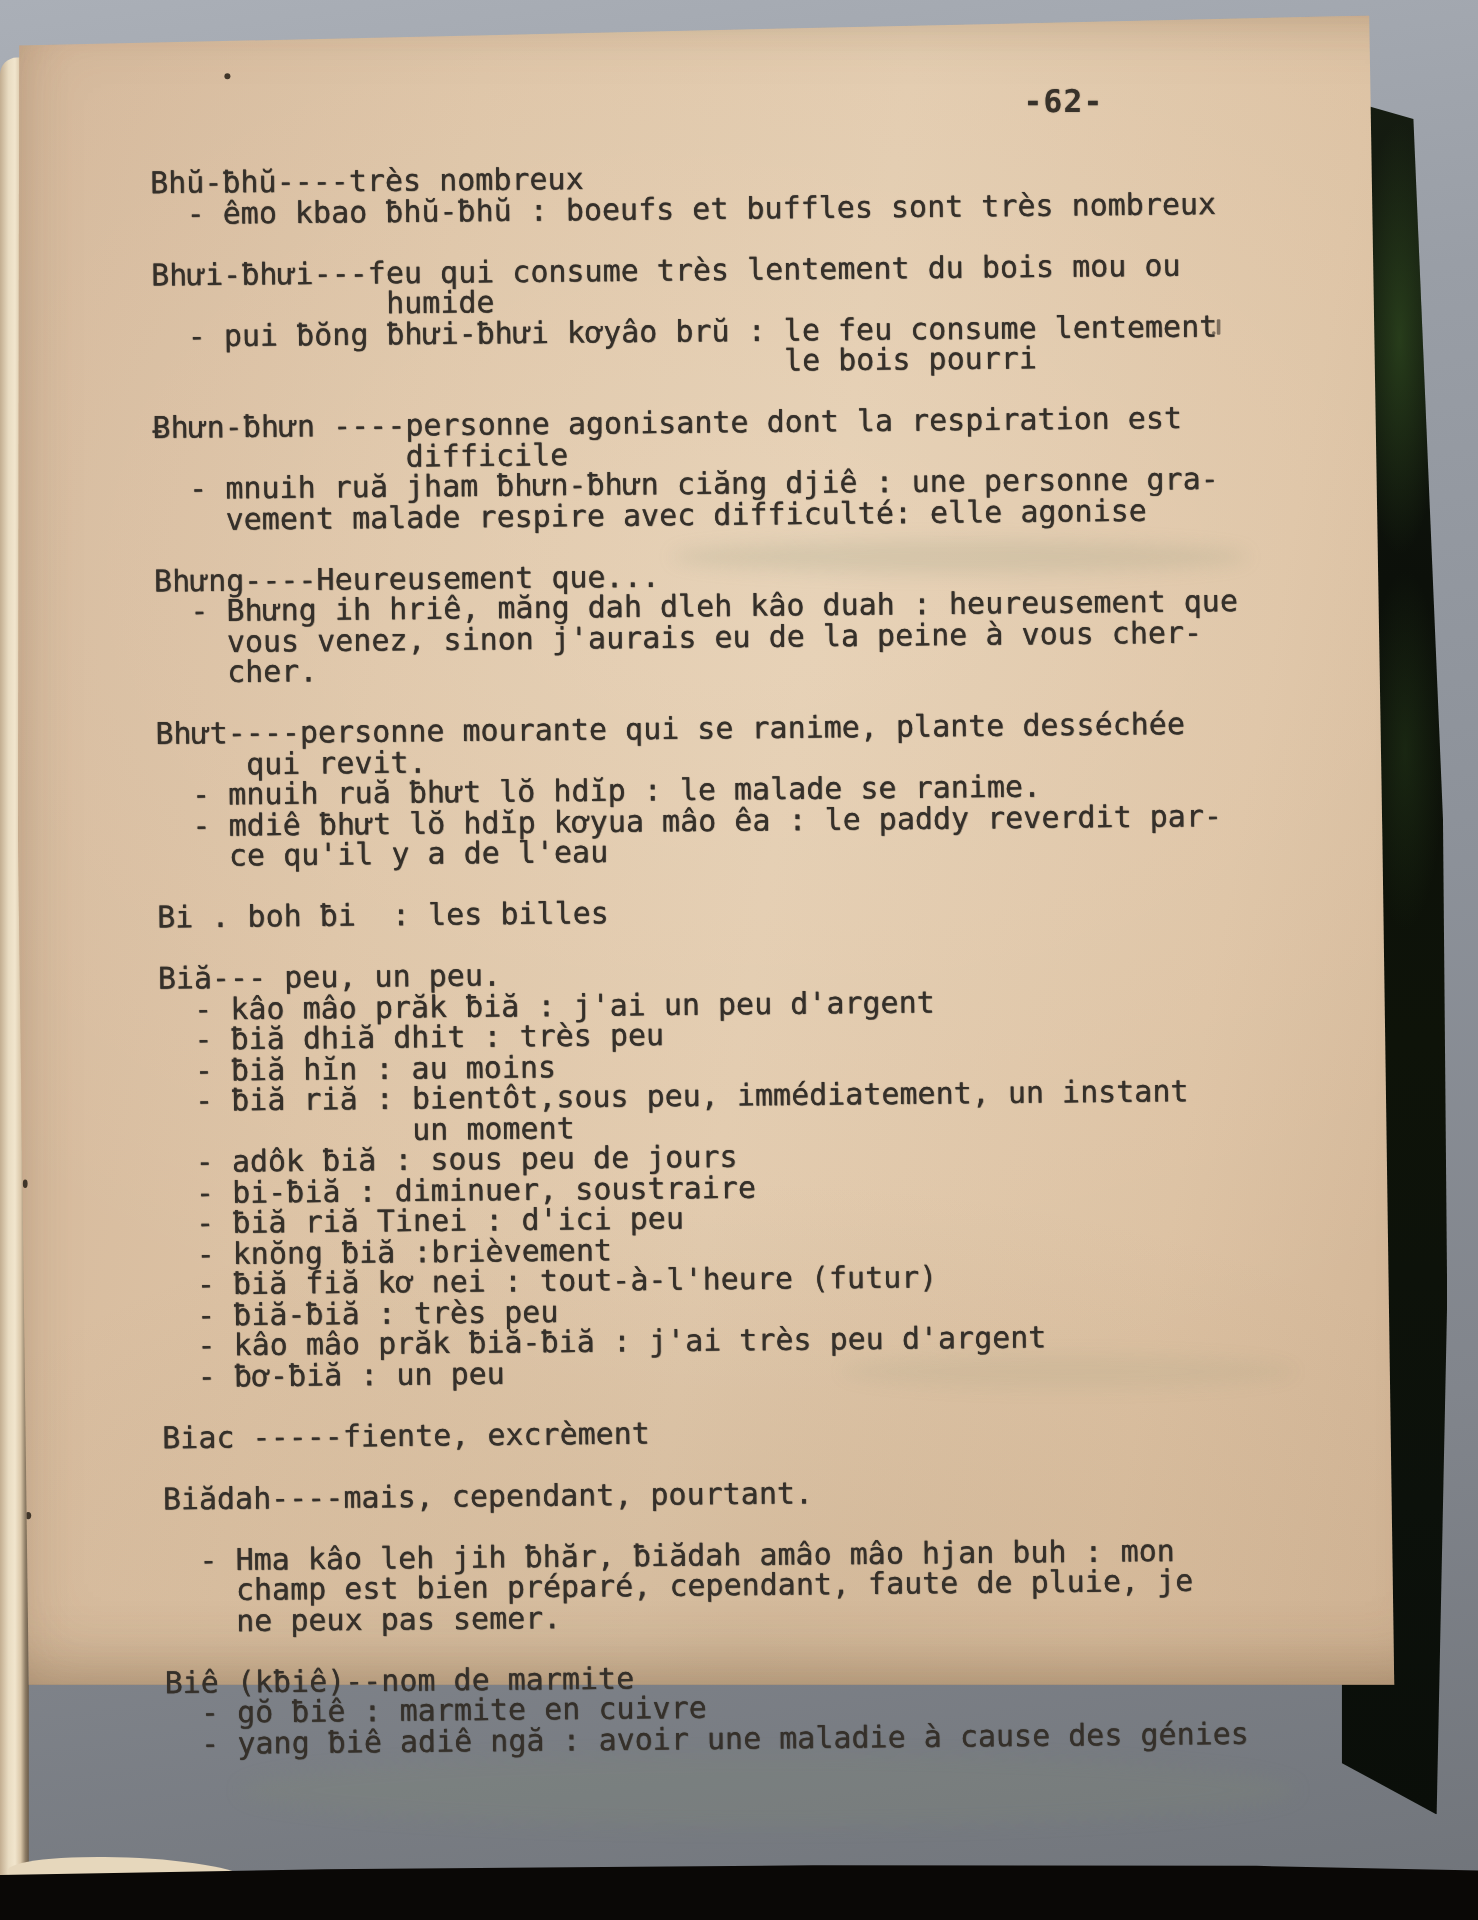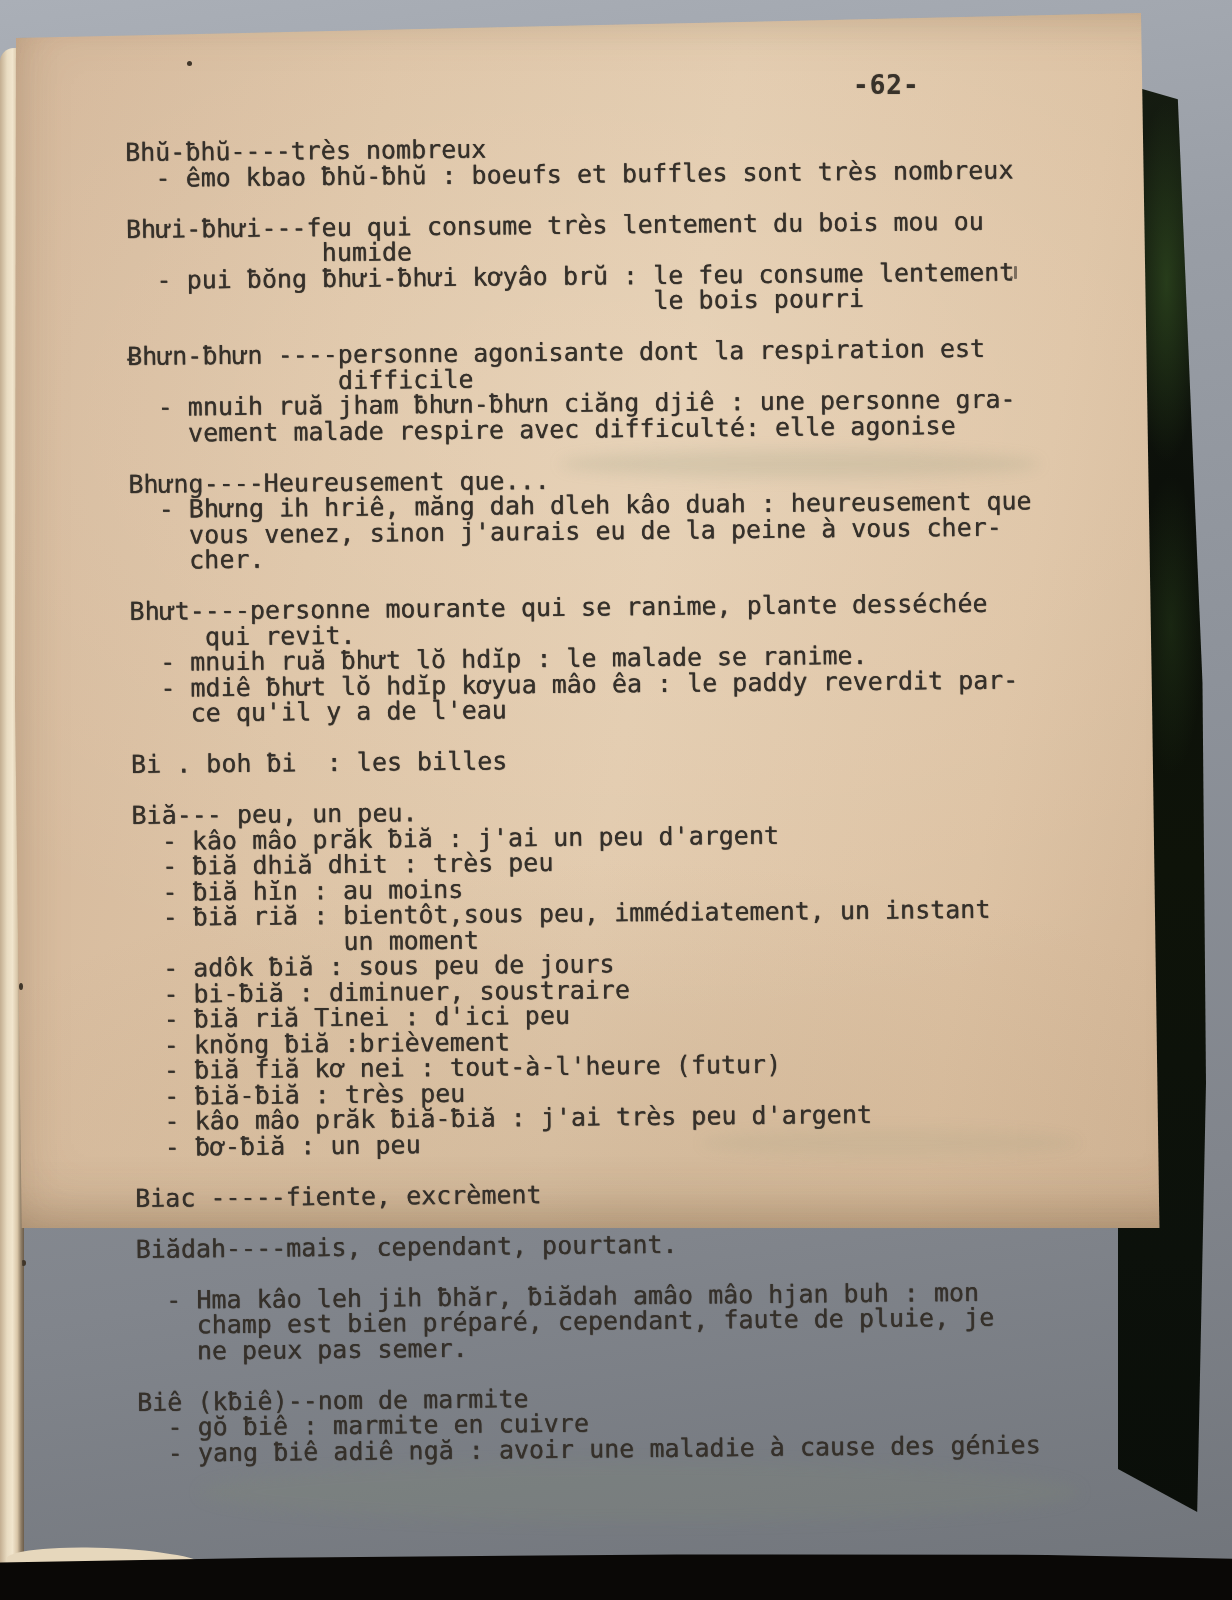--- a/index.html
+++ b/index.html
@@ -23,21 +23,21 @@
     left:0;top:48px;width:24px;height:1552px;
     background:linear-gradient(90deg,#c3ae91 0%,#e9dcc2 30%,#f1e5cd 52%,#d9c6a8 72%,#8e7d66 88%,#6b5c4a 100%);
     border-top-left-radius:14px;
   }
   .pages-edge-bottom{
     left:6px;top:1548px;width:200px;height:30px;
     background:#e6d7bc;border-radius:50%;transform:rotate(2.2deg);
   }
   
   .page{
-    left:0;top:0;width:1232px;height:1228px;
+    left:0;top:0;width:1232px;height:1404px;
     clip-path:polygon(16px 38px,1141px 13px,1152px 700px,1164px 1556px,26px 1563px,15px 700px);
     background:
       radial-gradient(120% 80% at 52% 34%, rgba(255,246,228,.22), transparent 62%),
       radial-gradient(90% 40% at 50% 98%, rgba(150,120,85,.18), transparent 70%),
       linear-gradient(100deg,#d3b699 0%,#dcc2a4 28%,#e1c9ac 52%,#dcc1a2 78%,#cfb293 100%);
     box-shadow:inset 0 0 70px rgba(120,90,60,.22), inset -28px -8px 55px rgba(105,78,52,.28), inset 18px 6px 40px rgba(125,95,65,.18);
   }
   .smudge{position:absolute;border-radius:50%;filter:blur(7px);background:rgba(128,142,112,.17);}
   .speck{position:absolute;background:#40362a;border-radius:50%;}
   .ink-artifact{position:absolute;width:3px;height:13px;background:#4a4138;opacity:.65;border-radius:1px;}

